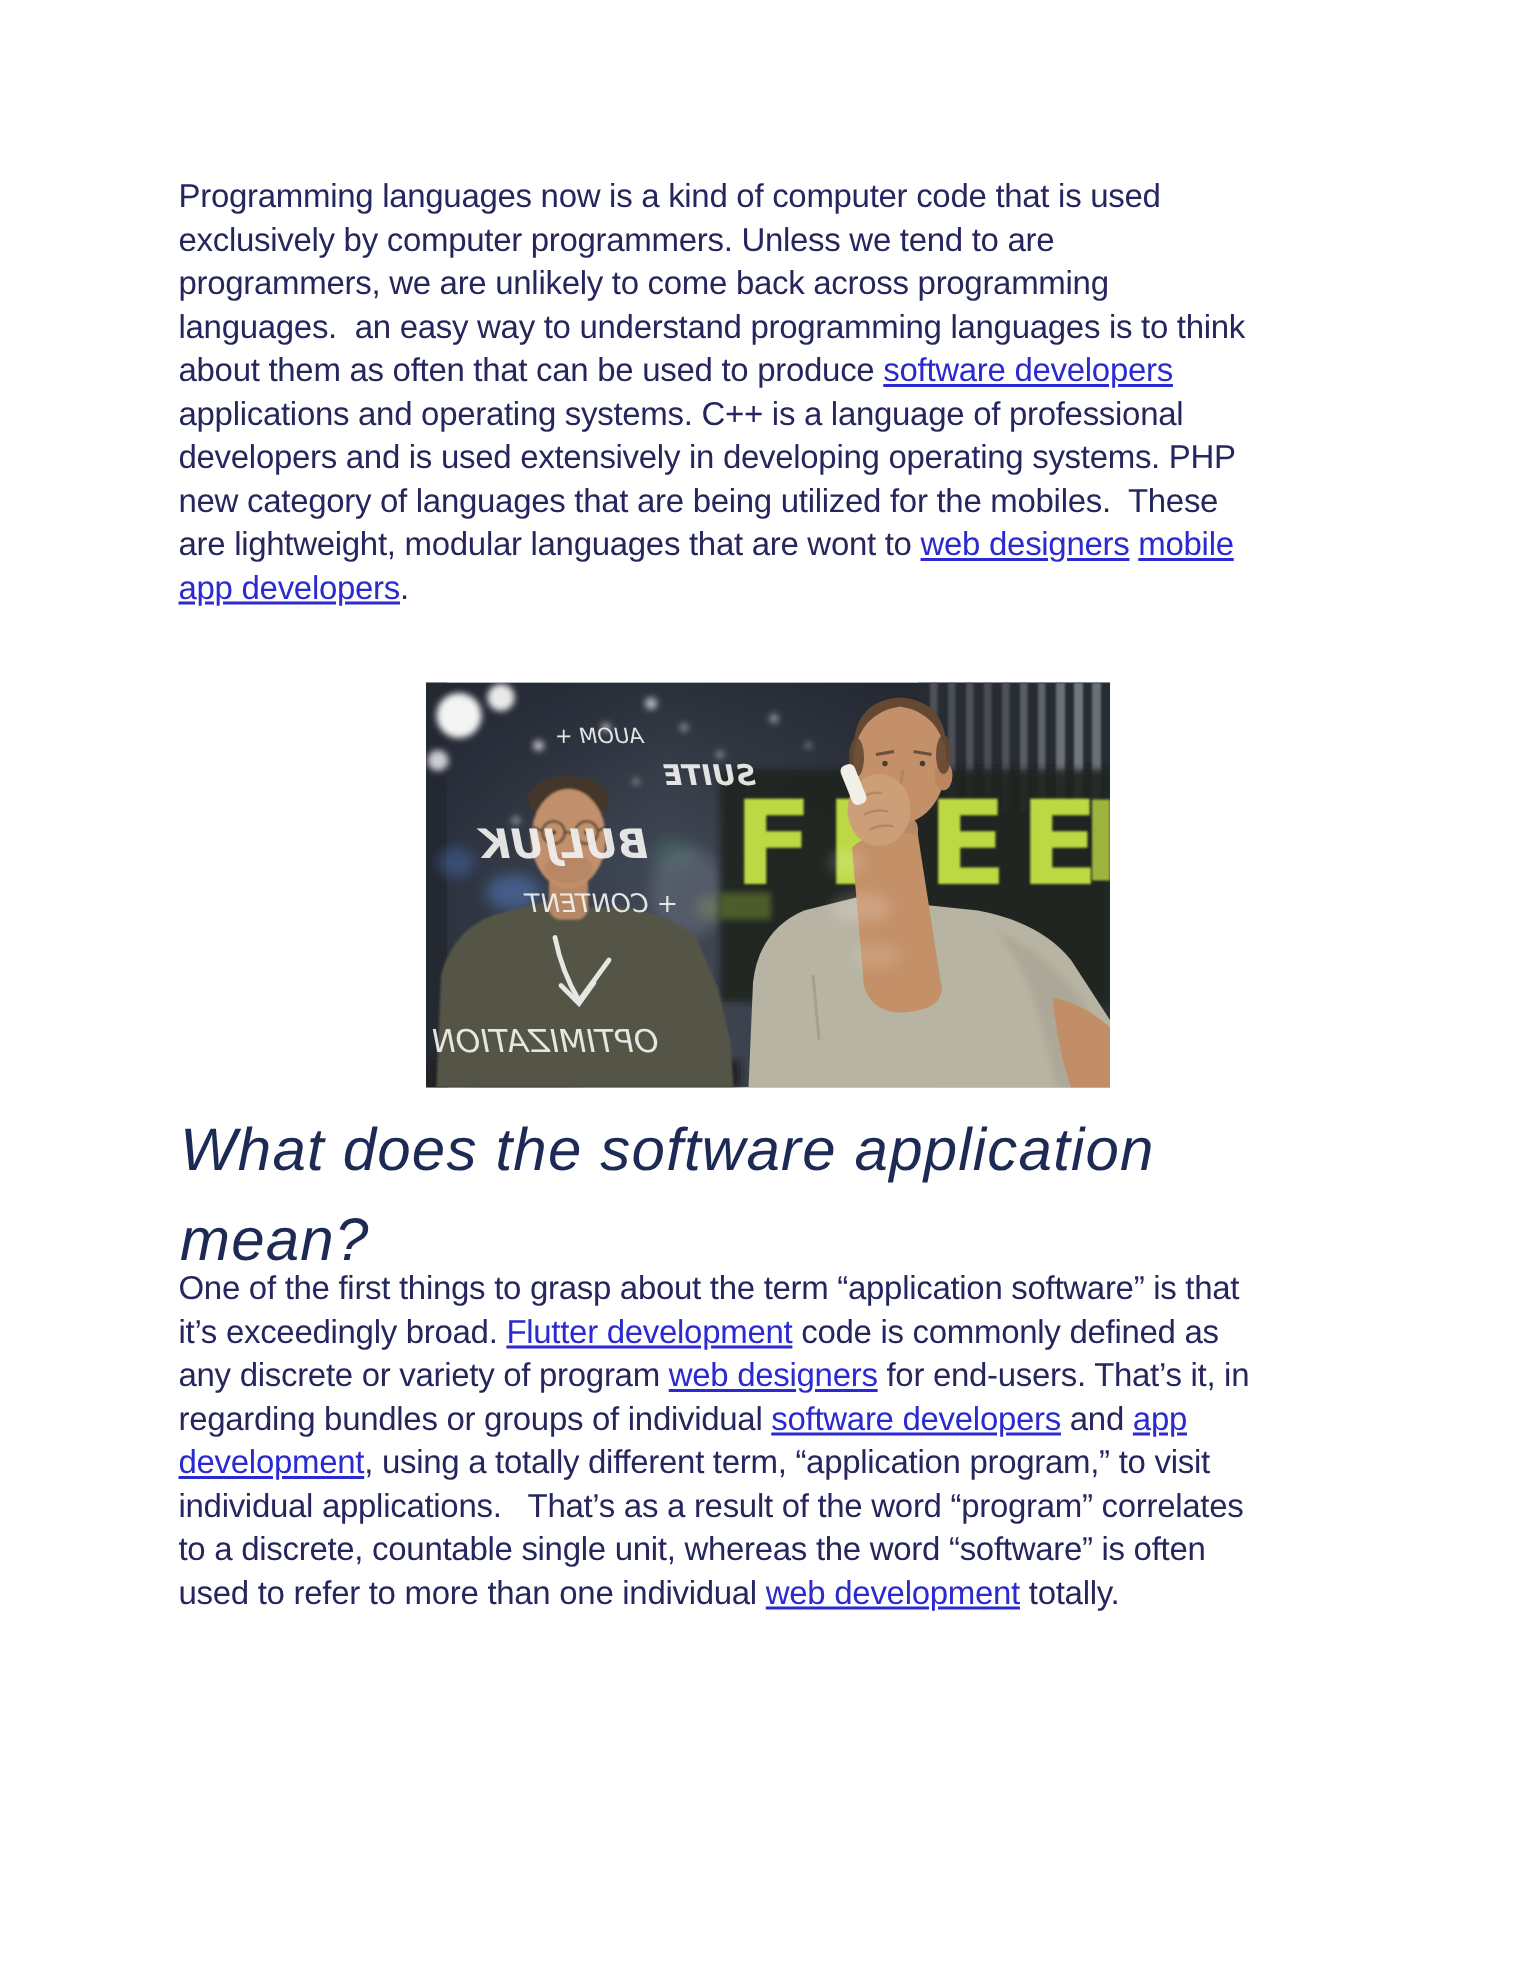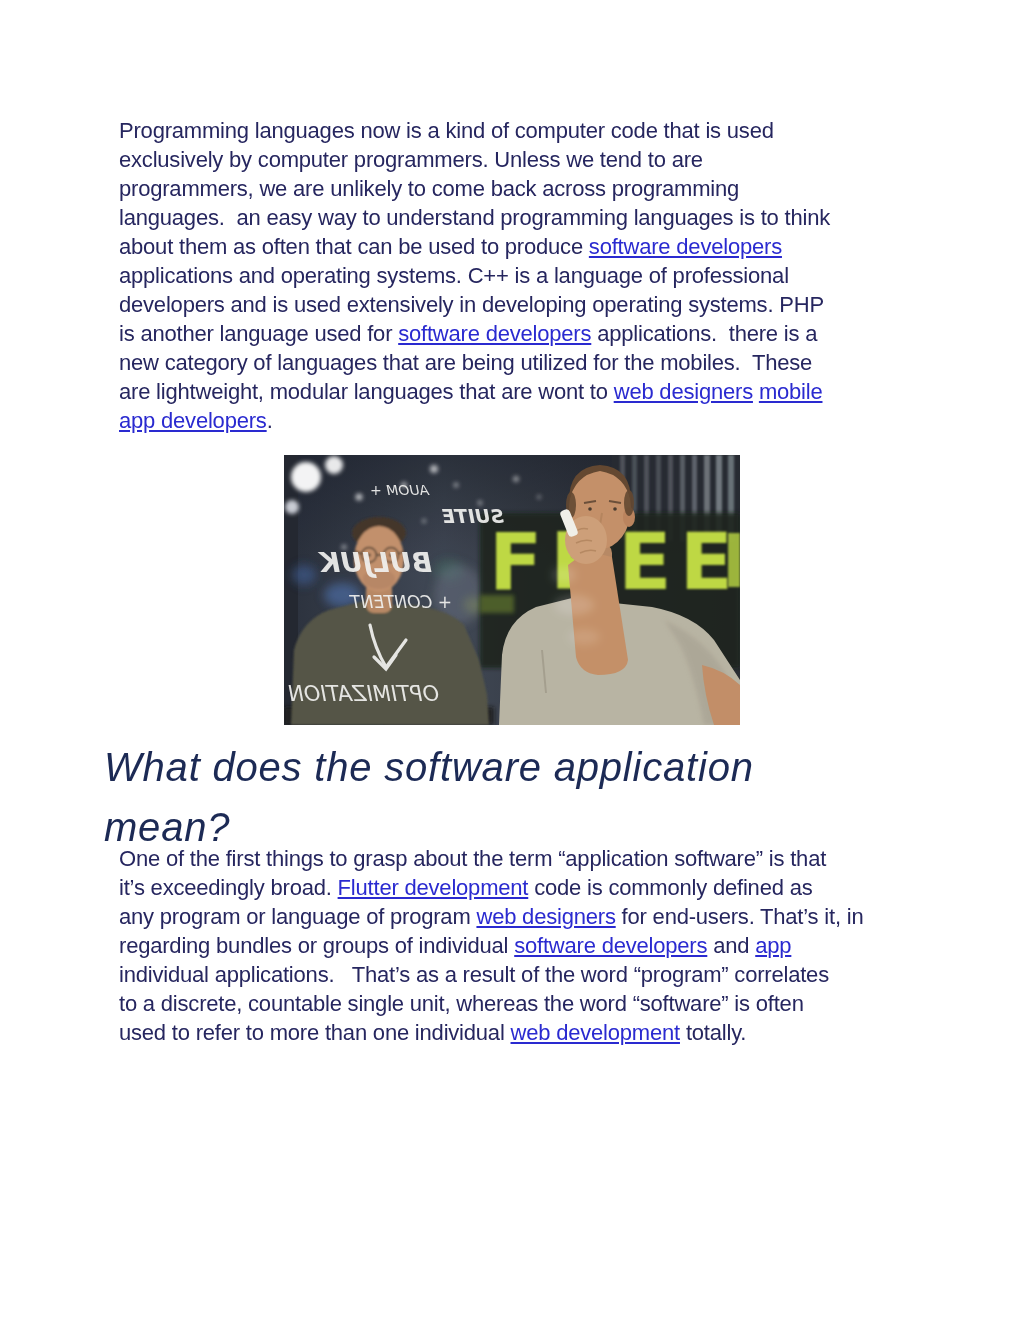--- a/index.html
+++ b/index.html
@@ -19,21 +19,21 @@
   }
   #para1 { top: 116px; }
   #para2 { top: 844px; }
   .tline { white-space: pre; }
   .lnk {
     color: var(--link-color, #2a2ad0);
     text-decoration: underline;
     cursor: pointer;
   }
   .heading {
-    position: absolute; left: 104px; top: 737px; margin: 0;
+    position: absolute; left: 120px; top: 737px; margin: 0;
     font-family: "Liberation Sans", sans-serif;
     font-style: italic; font-weight: 400;
     font-size: 40px; line-height: 60px;
     letter-spacing: 0.8px;
     color: var(--heading-color, #1c2a55);
   }
   .photo {
     position: absolute; left: 284px; top: 455px;
     width: 456px; height: 270px; margin: 0;
   }
@@ -45,21 +45,20 @@
 <div class="page">
 
   <div class="para" id="para1">
       <div class="tline"><span>Programming languages now is a kind of computer code that is used</span></div>
       <div class="tline"><span>exclusively by computer programmers. Unless we tend to are</span></div>
       <div class="tline"><span>programmers, we are unlikely to come back across programming</span></div>
       <div class="tline"><span>languages.  an easy way to understand programming languages is to think</span></div>
       <div class="tline"><span>about them as often that can be used to produce </span><a class="lnk" href="#">software developers</a></div>
       <div class="tline"><span>applications and operating systems. C++ is a language of professional</span></div>
       <div class="tline"><span>developers and is used extensively in developing operating systems. PHP</span></div>
-      <div class="tline"><span>is another language used for </span><a class="lnk" href="#">software developers</a><span> applications.  there is a</span></div>
       <div class="tline"><span>new category of languages that are being utilized for the mobiles.  These</span></div>
       <div class="tline"><span>are lightweight, modular languages that are wont to </span><a class="lnk" href="#">web designers</a><span> </span><a class="lnk" href="#">mobile</a></div>
       <div class="tline"><a class="lnk" href="#">app developers</a><span>.</span></div>
     </div>
 
   <figure class="photo">
     <svg viewBox="0 0 456 270">
       <defs>
         <linearGradient id="bgGrad" x1="0" y1="0" x2="1" y2="0">
           <stop offset="0" stop-color="#232936"></stop>
@@ -205,20 +204,21 @@
   </figure>
 
   <h1 class="heading">
     <div>What does the software application</div>
     <div>mean?</div>
   </h1>
 
   <div class="para" id="para2">
       <div class="tline"><span>One of the first things to grasp about the term “application software” is that</span></div>
       <div class="tline"><span>it’s exceedingly broad. </span><a class="lnk" href="#">Flutter development</a><span> code is commonly defined as</span></div>
-      <div class="tline"><span>any program or language of program </span><a class="lnk" href="#">web designers</a><span> for end-users. That’s it, in</span></div>
+      <div class="tline"><span>any discrete or variety of program </span><a class="lnk" href="#">web designers</a><span> for end-users. That’s it, in</span></div>
       <div class="tline"><span>regarding bundles or groups of individual </span><a class="lnk" href="#">software developers</a><span> and </span><a class="lnk" href="#">app</a></div>
+      <div class="tline"><a class="lnk" href="#">development</a><span>, using a totally different term, “application program,” to visit</span></div>
       <div class="tline"><span>individual applications.   That’s as a result of the word “program” correlates</span></div>
       <div class="tline"><span>to a discrete, countable single unit, whereas the word “software” is often</span></div>
       <div class="tline"><span>used to refer to more than one individual </span><a class="lnk" href="#">web development</a><span> totally.</span></div>
     </div>
 
 </div>
 
 </body></html>

